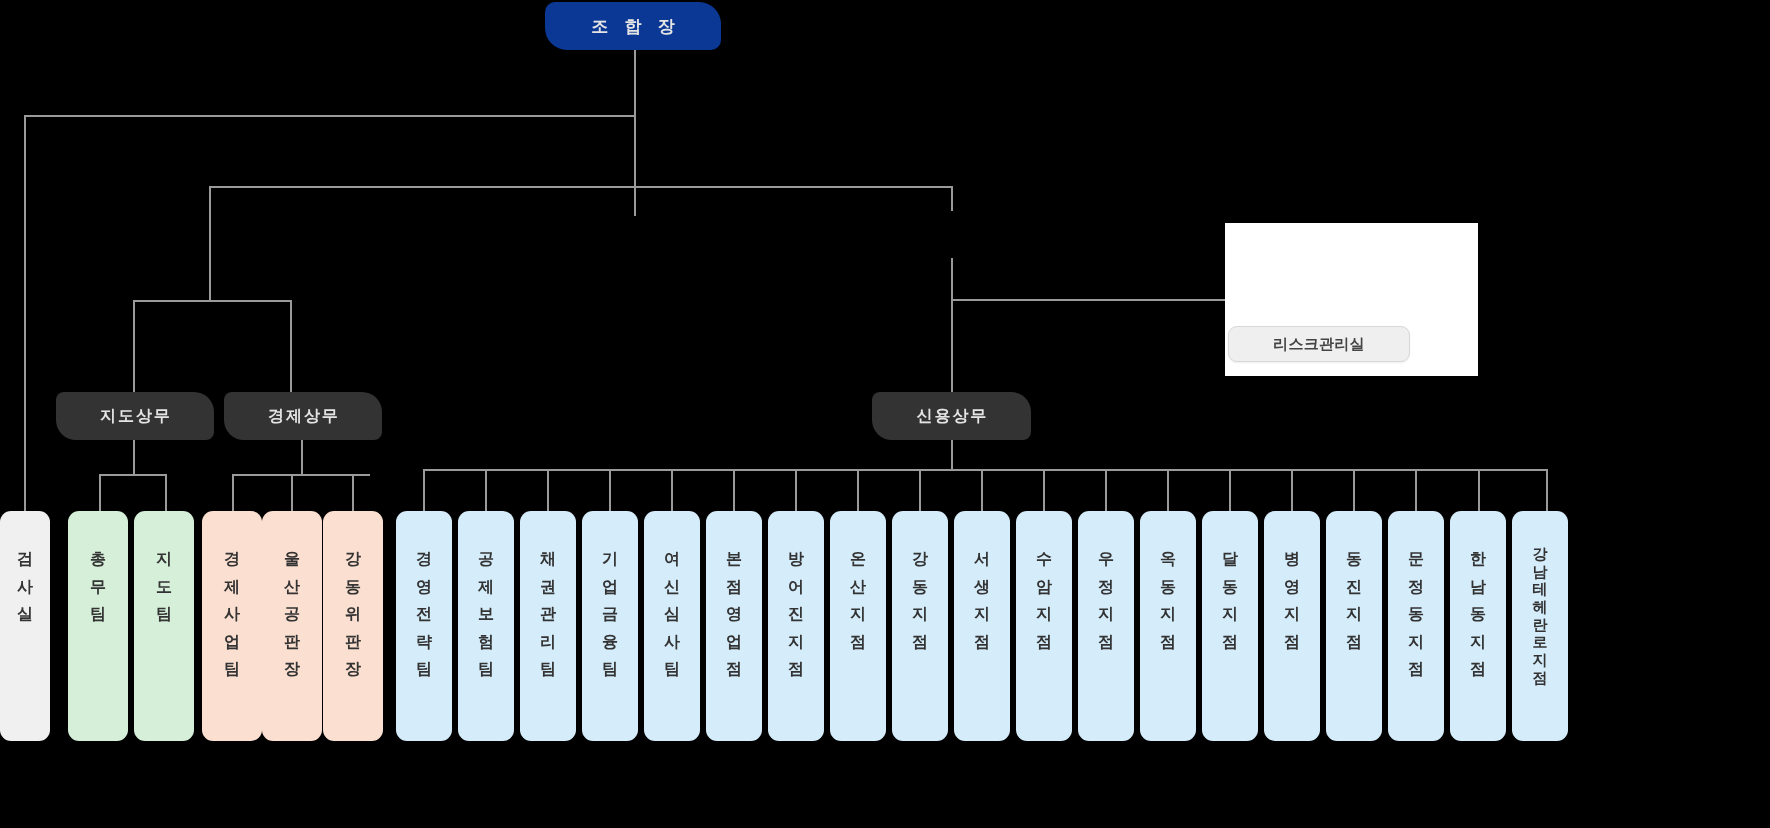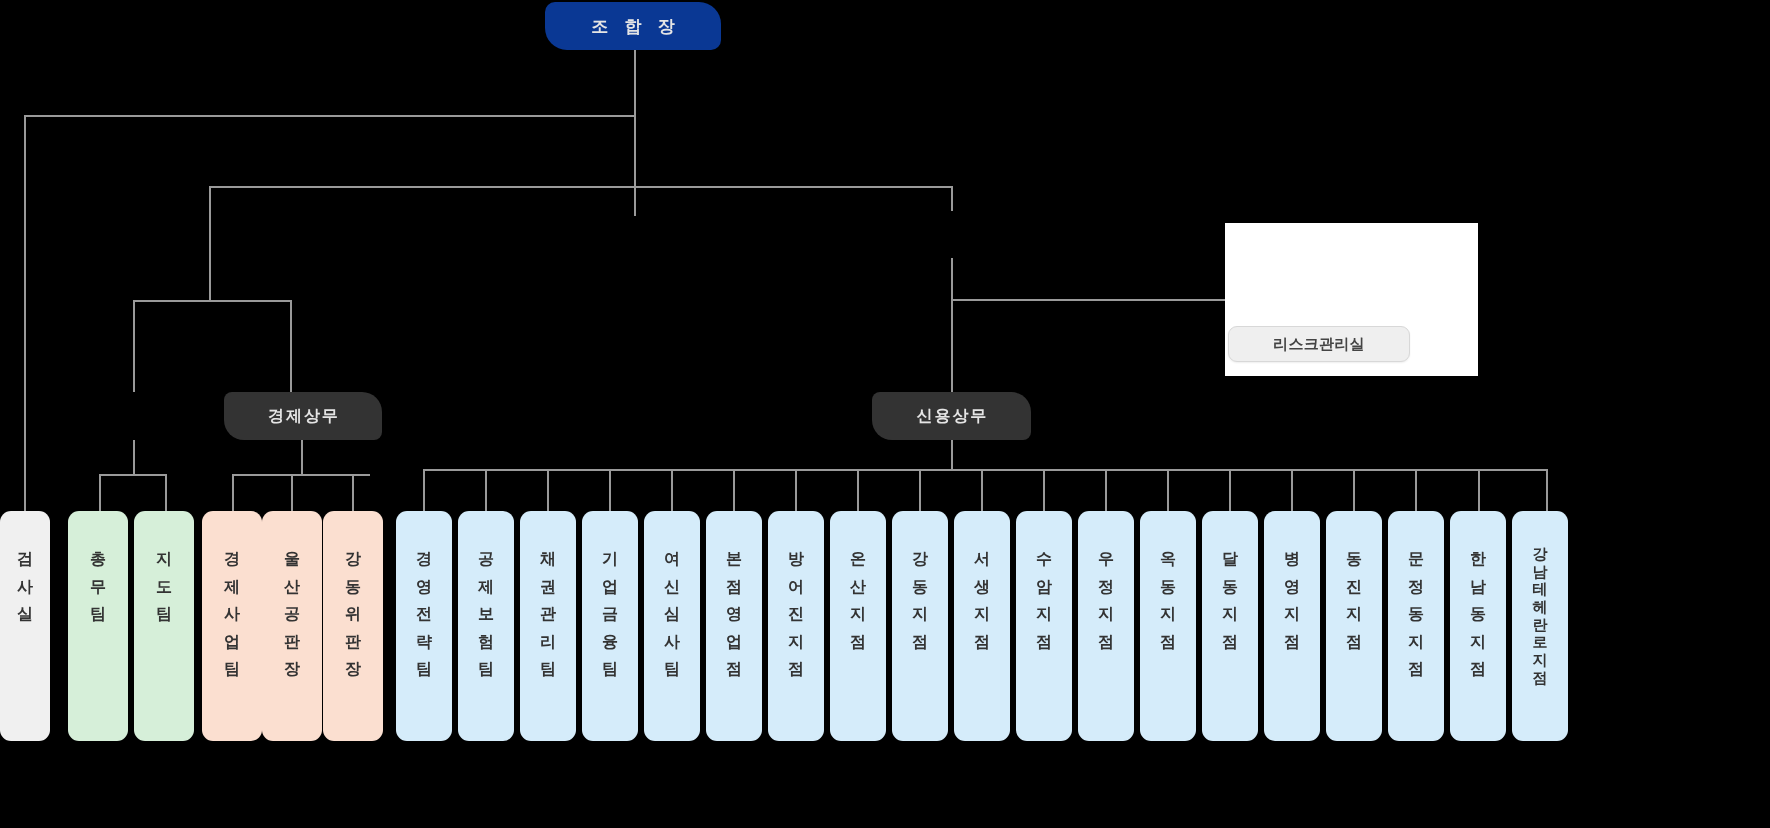--- a/index.html
+++ b/index.html
@@ -117,20 +117,21 @@
   <div class="ln lnv" style="left:1478px;top:469px;height:43px;"></div>
   <div class="ln lnv" style="left:1546px;top:469px;height:43px;"></div>
 
   <div class="panel-white" style="left:1225px;top:223px;width:253px;height:153px;"></div>
 
   <div class="node node-top" style="left:545px;top:2px;width:176px;height:48px;">조 합 장</div>
 
 
   <div class="node-staff" style="left:1228px;top:282px;width:182px;height:36px;margin-top:44px;">리스크관리실</div>
 
+  <div class="node node-dir" style="left:56px;top:392px;width:158px;height:48px;">지도상무</div>
 
   <div class="node node-dir" style="left:872px;top:392px;width:159px;height:48px;">신용상무</div>
 
   <div class="node node-dir" style="left:224px;top:392px;width:158px;height:48px;">경제상무</div>
 
   <div class="leaf c-gray" style="left:0px;top:511px;width:50px;height:230px;">
     <span class="vtxt">
         <span>검</span>
         <span>사</span>
         <span>실</span>

